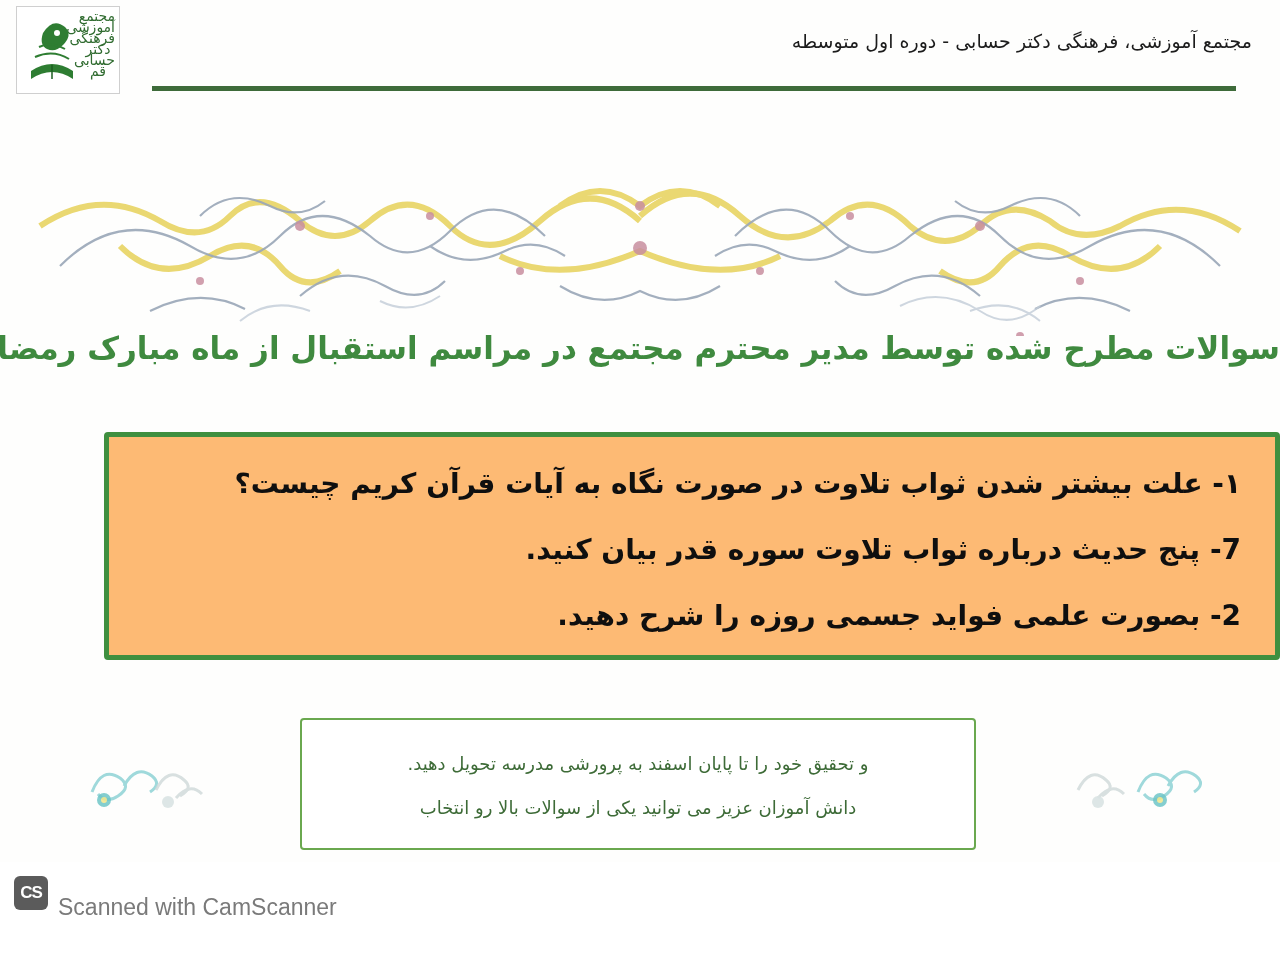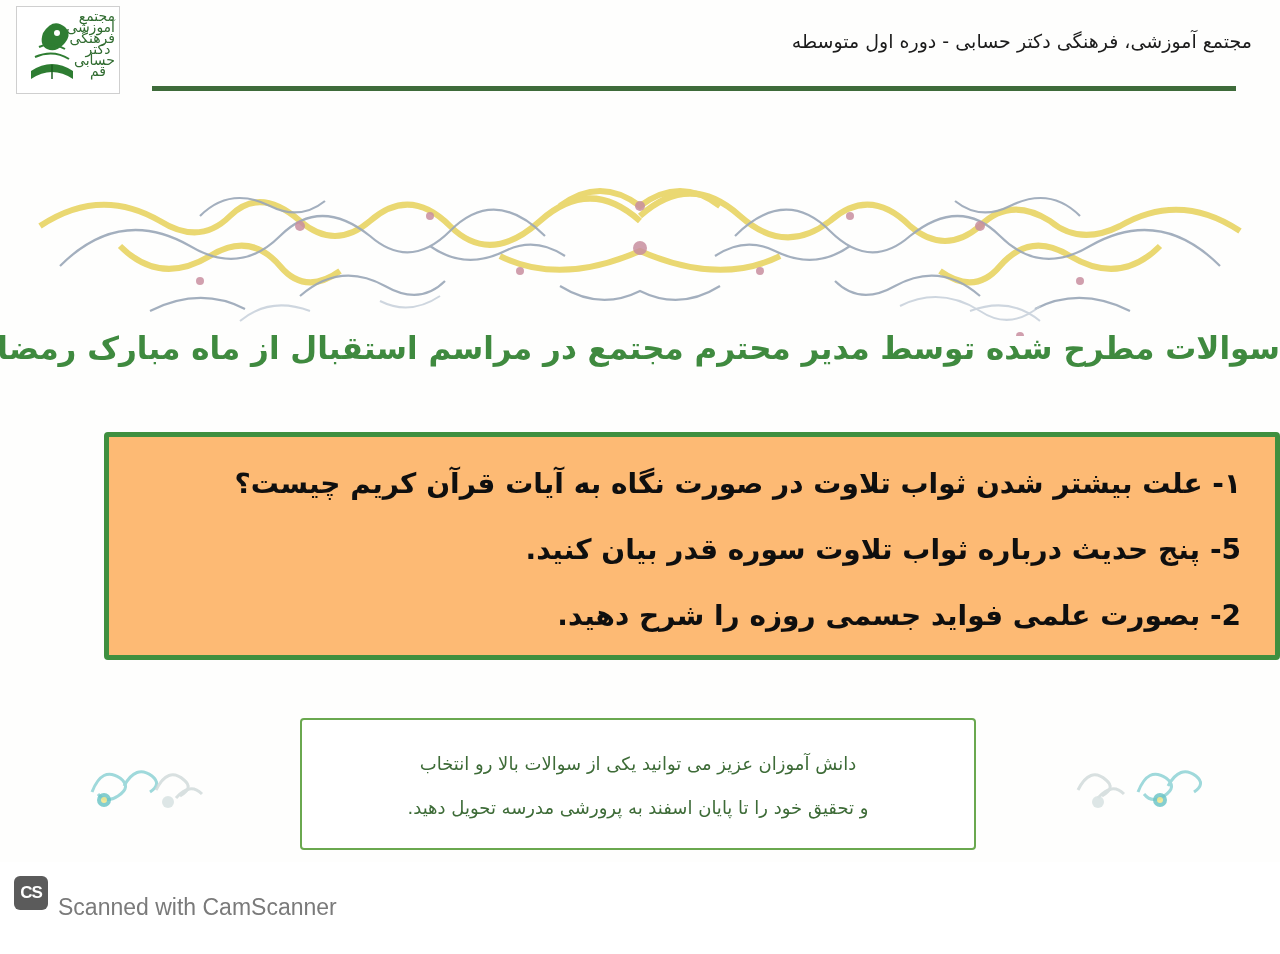--- a/index.html
+++ b/index.html
@@ -275,27 +275,27 @@
       </g>
     </svg>
   </div>
 
   <div class="title-bar">
     <span class="title-text">سوالات مطرح شده توسط مدیر محترم مجتمع در مراسم استقبال از ماه مبارک رمضان</span>
   </div>
 
   <div class="questions-box">
     <div class="question">۱- علت بیشتر شدن ثواب تلاوت در صورت نگاه به آیات قرآن کریم چیست؟</div>
-    <div class="question">5- پنج حدیث درباره ثواب تلاوت سوره قدر بیان کنید.</div>
+    <div class="question">7- پنج حدیث درباره ثواب تلاوت سوره قدر بیان کنید.</div>
     <div class="question">2- بصورت علمی فواید جسمی روزه را شرح دهید.</div>
   </div>
 
   <div class="note-box">
+    <div class="note-line">و تحقیق خود را تا پایان اسفند به پرورشی مدرسه تحویل دهید.</div>
     <div class="note-line">دانش آموزان عزیز می توانید یکی از سوالات بالا رو انتخاب</div>
-    <div class="note-line">و تحقیق خود را تا پایان اسفند به پرورشی مدرسه تحویل دهید.</div>
   </div>
 
   <svg class="flourish left" viewBox="0 0 140 66">
     <g fill="none" stroke="#8fd3d6" stroke-width="3" opacity="0.85">
       <path d="M20 40 q10 -26 28 -14 q12 9 -2 18 q-12 8 -20 -2"></path>
       <path d="M52 34 q12 -22 28 -10 q10 8 -2 16"></path>
     </g>
     <g fill="none" stroke="#cfd9d9" stroke-width="3" opacity="0.8">
       <path d="M84 38 q12 -24 28 -10 q10 8 -4 16"></path>
       <path d="M104 46 q14 -16 26 -4"></path>

